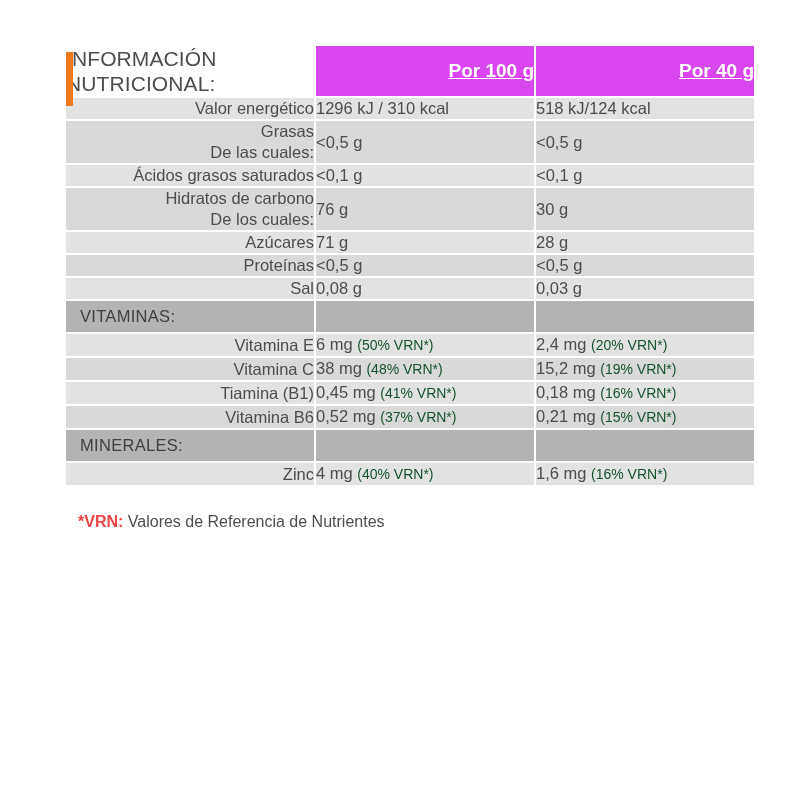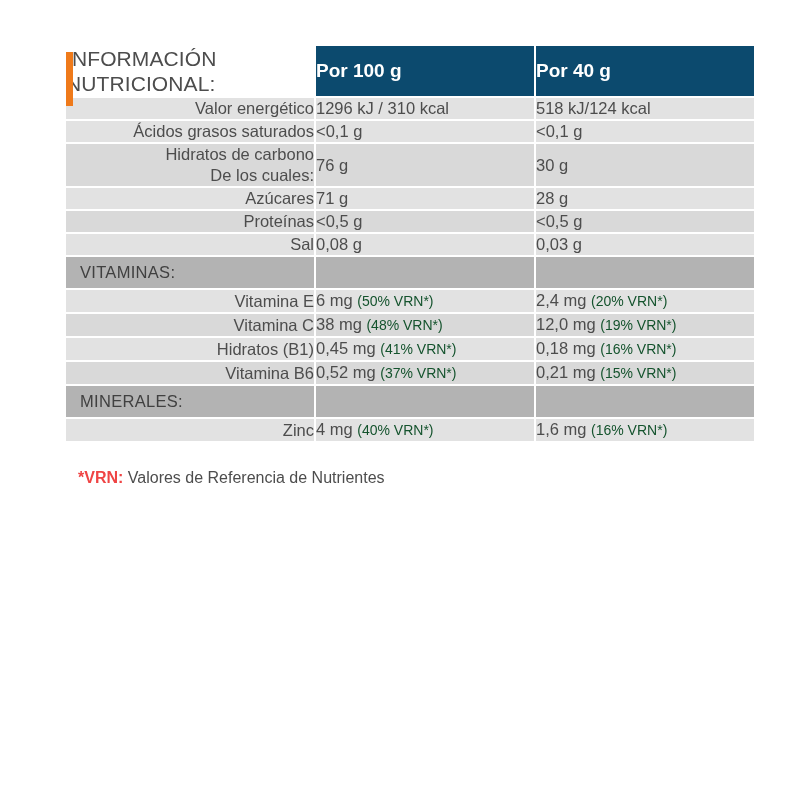--- a/index.html
+++ b/index.html
@@ -50,26 +50,27 @@
     position: absolute;
     left: 0;
     top: 6px;
     width: 7px;
     height: 54px;
     background: #ef7a1a;
   }
   .hdr-title .t1, .hdr-title .t2 { display: block; }
 
   .hdr-cell {
-    background: #0c4a6e;
+    background: #d946ef;
     color: #ffffff;
-    text-align: left;
+    text-align: right;
     font-size: 19px;
     font-weight: bold;
     height: 48px;
+    text-decoration: underline;
   }
 
   .row-label {
     background: #d9d9d9;
     padding: 7px 0 7px 14px;
     font-size: 16.5px;
     line-height: 21px;
     color: #4d4d4d;
     text-align: right;
   }
@@ -139,20 +140,32 @@
           <span class="two-line">Valor energético</span>
         </td>
         <td class="row-val alt">
           <span class="val-main">1296 kJ / 310 kcal</span>
         </td>
         <td class="row-val alt">
           <span class="val-main">518 kJ/124 kcal</span>
         </td>
       </tr>
 
+      <tr>
+        <td class="row-label">
+          <span class="two-line">Grasas</span>
+          <span class="two-line">De las cuales:</span>
+        </td>
+        <td class="row-val">
+          <span class="val-main">&lt;0,5 g</span>
+        </td>
+        <td class="row-val">
+          <span class="val-main">&lt;0,5 g</span>
+        </td>
+      </tr>
 
       <tr>
         <td class="row-label alt">
           <span class="two-line">Ácidos grasos saturados</span>
         </td>
         <td class="row-val alt">
           <span class="val-main">&lt;0,1 g</span>
         </td>
         <td class="row-val alt">
           <span class="val-main">&lt;0,1 g</span>
@@ -230,28 +243,28 @@
 
       <tr>
         <td class="row-label">
           <span class="two-line">Vitamina C</span>
         </td>
         <td class="row-val">
           <span class="val-main">38 mg</span>
           <span class="val-note">(48% VRN*)</span>
         </td>
         <td class="row-val">
-          <span class="val-main">12,0 mg</span>
+          <span class="val-main">15,2 mg</span>
           <span class="val-note">(19% VRN*)</span>
         </td>
       </tr>
 
       <tr>
         <td class="row-label alt">
-          <span class="two-line">Hidratos (B1)</span>
+          <span class="two-line">Tiamina (B1)</span>
         </td>
         <td class="row-val alt">
           <span class="val-main">0,45 mg</span>
           <span class="val-note">(41% VRN*)</span>
         </td>
         <td class="row-val alt">
           <span class="val-main">0,18 mg</span>
           <span class="val-note">(16% VRN*)</span>
         </td>
       </tr>

